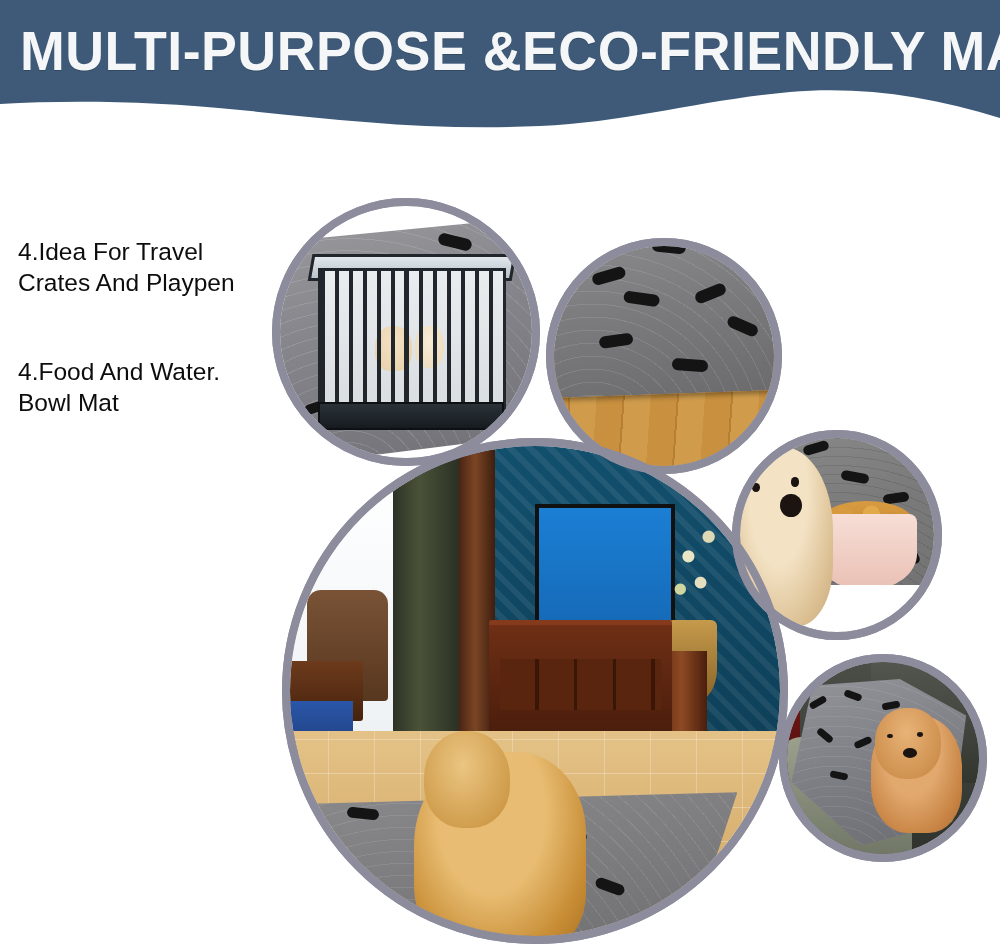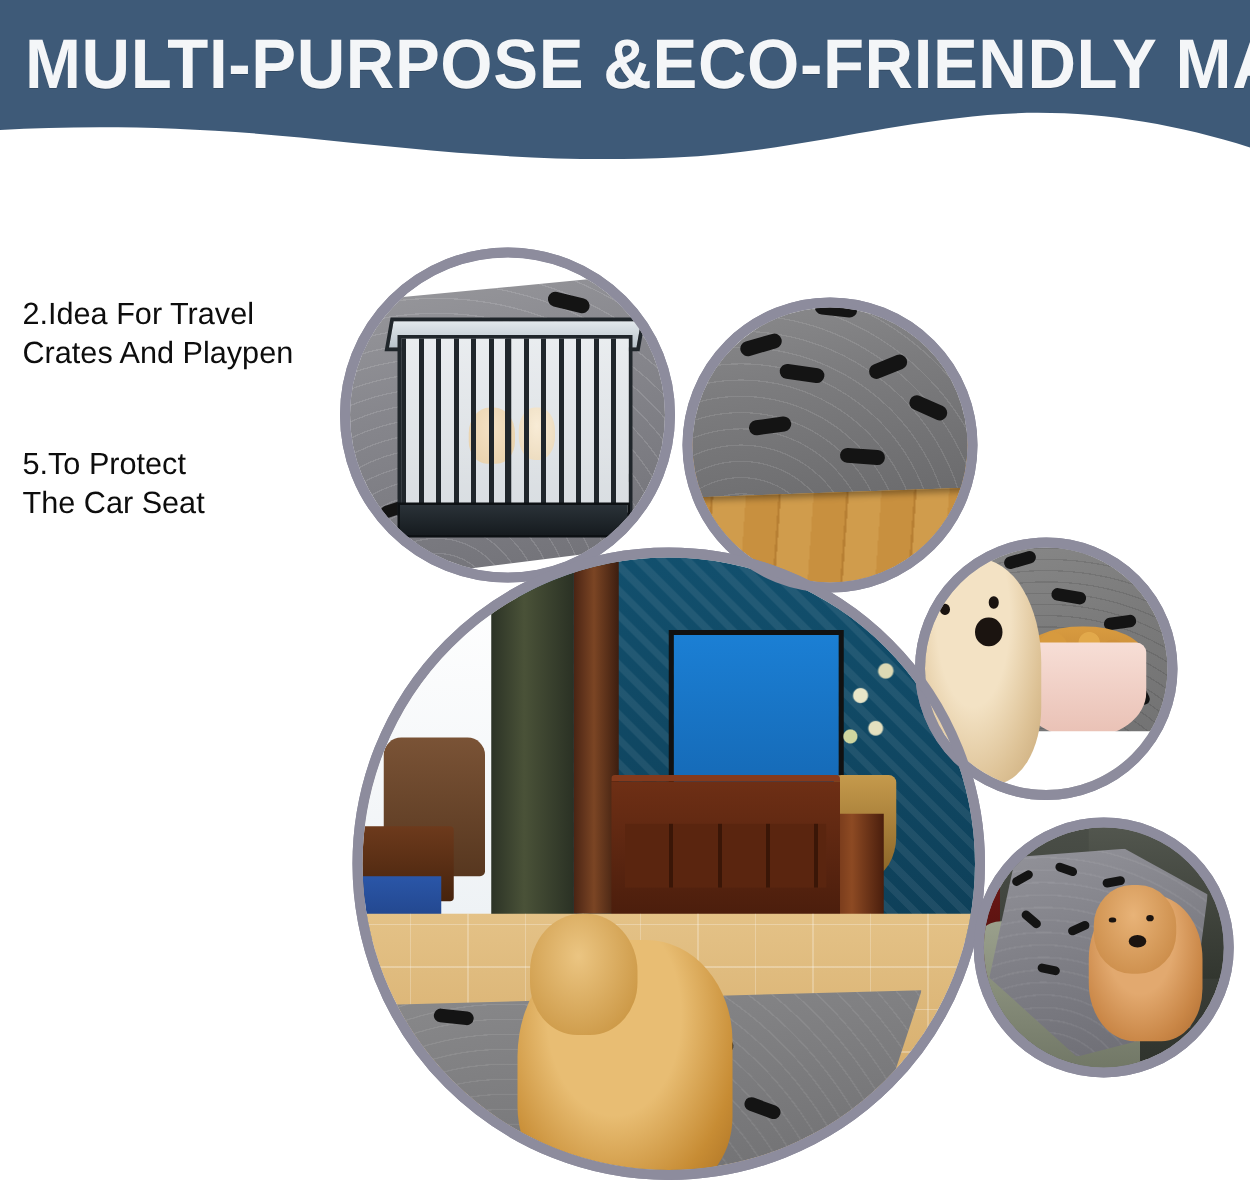--- a/index.html
+++ b/index.html
@@ -205,24 +205,24 @@
 <div id="stage">
 
   <div class="header-band">
     <svg class="header-bg" viewBox="0 0 1000 132" preserveAspectRatio="none" aria-hidden="true">
       <path d="M0,0 H1000 V118 C930,96 860,86 790,92 C700,100 630,122 540,126 C430,131 340,120 240,110 C150,101 70,100 0,104 Z" fill="#3e5a78"></path>
     </svg>
     <div class="header-title">MULTI-PURPOSE &amp;ECO-FRIENDLY MAT</div>
   </div>
 
   <div class="feature-list">
-    <div class="feature-item">2.Idea For Travel
+    <div class="feature-item">4.Idea For Travel
 Crates And Playpen</div>
-    <div class="feature-item">5.To Protect
-The Car Seat</div>
+    <div class="feature-item">4.Food And Water.
+Bowl Mat</div>
   </div>
 
   <div class="circ" id="c-crate">
     <div class="circ-img">
       <div class="scene" style="background:#ffffff">
         <div class="crate-mat"></div>
 
         <div class="bone" style="left:62%;top:14%;width:34px;height:12px;border-radius:6px;transform:rotate(14deg)"></div>
         <div class="bone" style="left:12%;top:76%;width:26px;height:10px;border-radius:5px;transform:rotate(-18deg)"></div>
         <div class="bone" style="left:78%;top:66%;width:24px;height:9px;border-radius:5px;transform:rotate(22deg)"></div>

